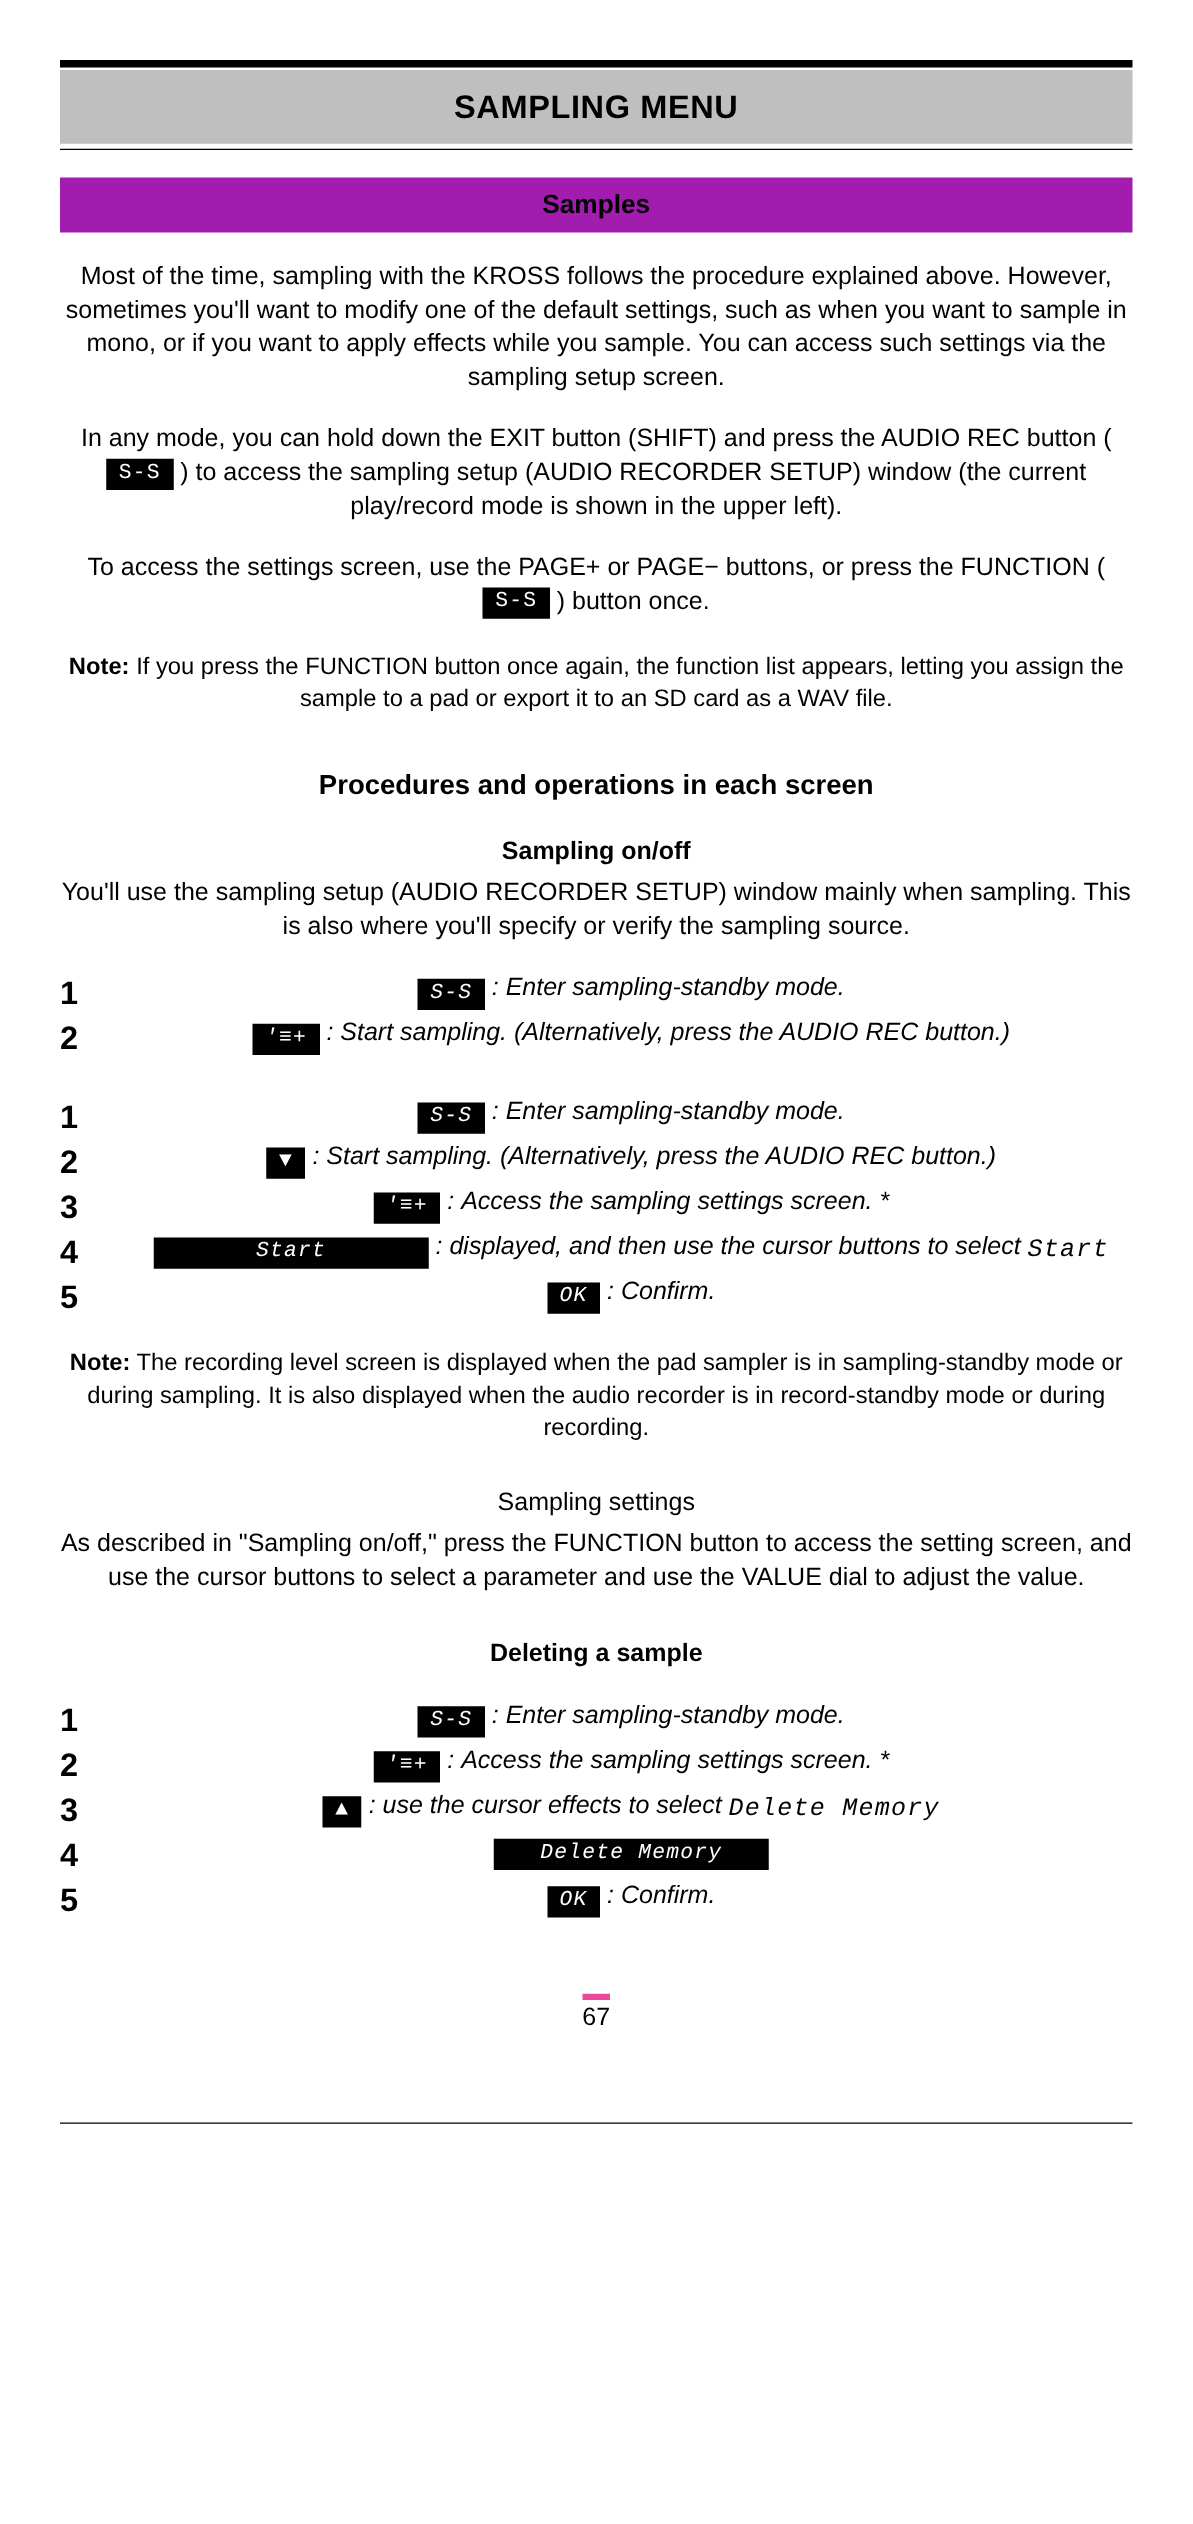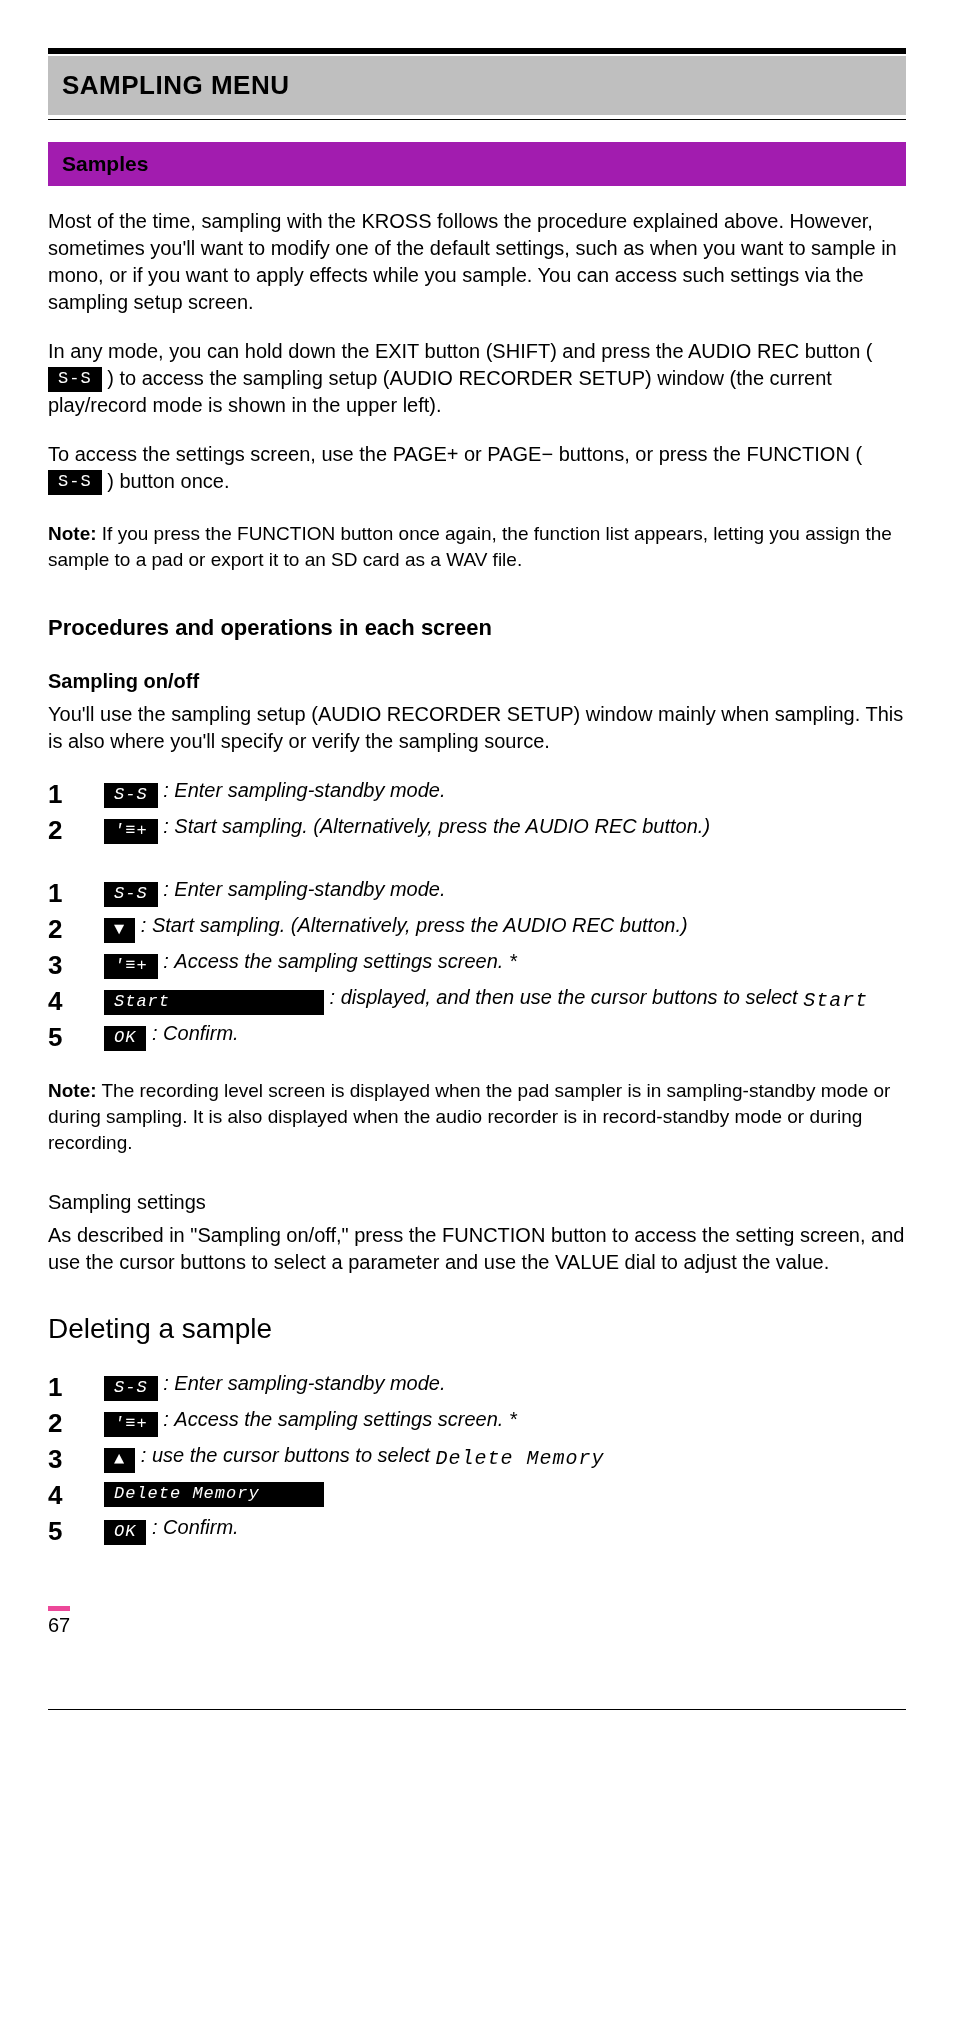--- a/index.html
+++ b/index.html
@@ -1,17 +1,17 @@
 <!DOCTYPE html>
 <html><head>
 <meta charset="utf-8">
 <style>
   html,body{margin:0;padding:0;background:#fff;}
   body{width:954px;margin:0 auto;font-family:Helvetica,Arial,sans-serif;font-size:20px;color:#000;line-height:1.35;}
-  .page{padding:48px 48px 48px 48px;}
+  .page{padding:48px 48px 48px 48px;text-align:center;}
   .thick-rule{border-top:6px solid #000;margin:0 0 2px 0;}
   .thin-rule{border-top:1px solid #000;margin:4px 0 0 0;}
   .h1-band{background:#bfbfbf;padding:12px 14px;font-weight:bold;font-size:26px;letter-spacing:.5px;}
   .h2-band{background:#a21caf;padding:8px 14px;font-weight:bold;font-size:21px;margin-top:22px;}
   .para{margin:22px 0;}
   .ss{display:inline-block;background:#000;color:#fff;font-family:"Courier New",monospace;font-size:17px;padding:1px 10px;vertical-align:2px;letter-spacing:1px;}
   .k{display:inline-block;background:#000;color:#fff;font-family:"Courier New",monospace;font-size:17px;padding:1px 10px;letter-spacing:1px;}
   .k-wide{min-width:200px;}
   .note{font-size:19px;margin:26px 0 0 0;}
   .note-label{font-weight:bold;}
@@ -130,21 +130,21 @@
   <p class="note">
     <span class="note-label">Note:</span>
     <span>The recording level screen is displayed when the pad sampler is in sampling-standby mode or during sampling. It is also displayed when the audio recorder is in record-standby mode or during recording.</span>
   </p>
 
   
   <p style="font-weight:normal;font-size:20px;margin:34px 0 6px 0;">Sampling settings</p>
   <p style="margin:0;">As described in "Sampling on/off," press the FUNCTION button to access the setting screen, and use the cursor buttons to select a parameter and use the VALUE dial to adjust the value.</p>
 
   
-  <p style="font-weight:normal;font-size:28px;margin:34px 0 6px 0;">Deleting a sample</p>
+  <p style="font-weight:bold;font-size:20px;margin:34px 0 6px 0;">Deleting a sample</p>
 
   <div class="steps">
 
     <div class="step" data-num="1">
       <div class="step-row">
         <span class="k">S-S</span>
         <span class="step-txt"> : </span>
         <span class="step-txt">Enter sampling-standby mode.</span>
       </div>
     </div>
@@ -153,21 +153,21 @@
       <div class="step-row">
         <span class="k">'≡+</span>
         <span class="step-txt"> : </span>
         <span class="step-txt">Access the sampling settings screen. *</span>
       </div>
     </div>
 
     <div class="step" data-num="3">
       <div class="step-row">
         <span class="k">▲</span>
-        <span class="step-txt">: use the cursor buttons to select</span>
+        <span class="step-txt">: use the cursor effects to select</span>
         <span class="menu-text"> </span>
         <span class="menu-text">Delete Memory</span>
       </div>
     </div>
 
     <div class="step" data-num="4">
       <div class="step-row">
         <span class="k k-wide">Delete Memory</span>
       </div>
     </div>

